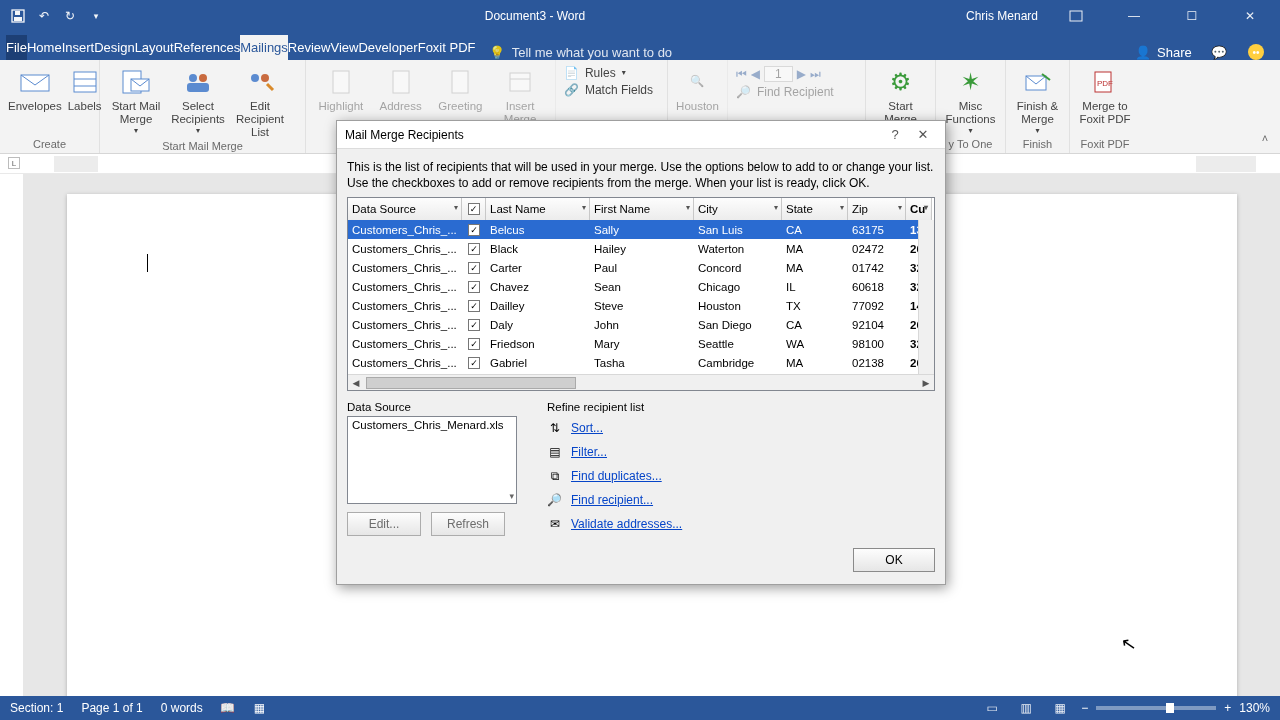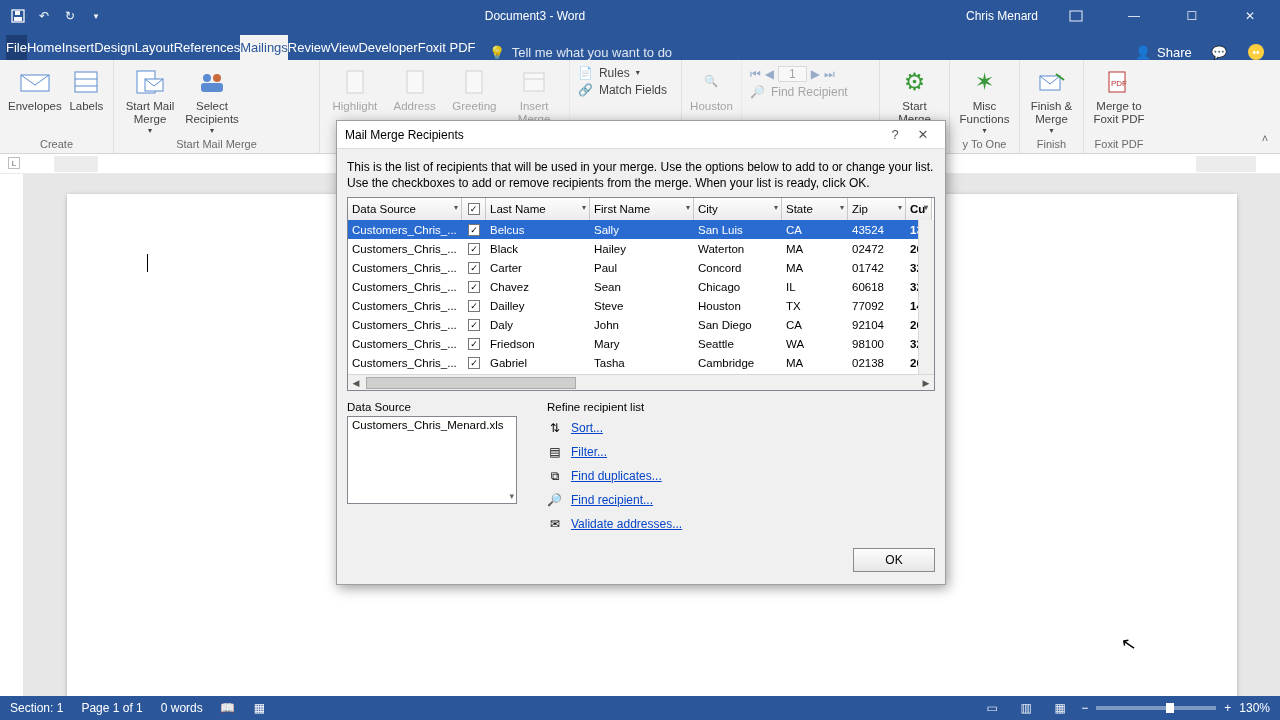--- a/index.html
+++ b/index.html
@@ -158,21 +158,21 @@
       <span>👤</span>
       <span>Share</span>
     </span>
     <span>💬</span>
     <span class="smiley">••</span>
   </div>
 </div>
 
 <div class="ribbon">
 
-  <div class="group" style="width:114px;">
+  <div class="group" style="width:100px;">
     <div class="group-body">
       <div class="big-btn">
         <span class="bicon">
             <svg width="30" height="22">
               <rect x="1" y="4" width="28" height="16" fill="#fff" stroke="#5b8bd0"></rect>
               <path d="M1 4 L15 14 L29 4" stroke="#5b8bd0" fill="none"></path>
             </svg>
           </span>
         <span>Envelopes</span>
       </div>
@@ -208,20 +208,31 @@
         <span class="bicon">
             <svg width="30" height="24">
               <circle cx="10" cy="8" r="4" fill="#5b8bd0"></circle>
               <circle cx="20" cy="8" r="4" fill="#c96b3f"></circle>
               <rect x="4" y="13" width="22" height="9" rx="3" fill="#5b8bd0"></rect>
             </svg>
           </span>
         <span style="white-space:pre-line;">Select
 Recipients</span>
         <span class="chev">▾</span>
+      </div>
+      <div class="big-btn">
+        <span class="bicon">
+            <svg width="30" height="24">
+              <circle cx="10" cy="8" r="4" fill="#5b8bd0"></circle>
+              <circle cx="20" cy="8" r="4" fill="#c96b3f"></circle>
+              <path d="M22 14 L28 20" stroke="#d98a2a" stroke-width="3"></path>
+            </svg>
+          </span>
+        <span style="white-space:pre-line;">Edit
+Recipient List</span>
       </div>
     </div>
     <div class="group-label">Start Mail Merge</div>
   </div>
 
   <div class="group dimmed" style="width:250px;gap:24px;">
     <div class="group-body">
       <div class="big-btn">
         <span class="bicon">
             <svg width="22" height="26">
@@ -404,21 +415,21 @@
         <div class="grid-vscroll"></div>
       <div class="grid-row sel">
             <div class="gc col-ds">Customers_Chris_...</div>
             <div class="gc col-chk">
               <span class="chk">✓</span>
             </div>
             <div class="gc col-last">Belcus</div>
             <div class="gc col-first">Sally</div>
             <div class="gc col-city">San Luis</div>
             <div class="gc col-state">CA</div>
-            <div class="gc col-zip">43524</div>
+            <div class="gc col-zip">63175</div>
             <div class="gc col-cu">13</div>
           </div>
           <div class="grid-row">
             <div class="gc col-ds">Customers_Chris_...</div>
             <div class="gc col-chk">
               <span class="chk">✓</span>
             </div>
             <div class="gc col-last">Black</div>
             <div class="gc col-first">Hailey</div>
             <div class="gc col-city">Waterton</div>
@@ -505,20 +516,24 @@
         <span class="arr" style="margin-left:auto;">▶</span>
       </div>
     </div>
 
     <div class="lower">
       <div class="ds-box">
         <div class="ds-label">Data Source</div>
         <div class="ds-list">
           <span>Customers_Chris_Menard.xls</span>
           <span class="arrv">▾</span>
+        </div>
+        <div class="ds-btns">
+          <button>Edit...</button>
+          <button>Refresh</button>
         </div>
       </div>
       <div class="refine">
         <div class="rl-label">Refine recipient list</div>
         <div class="rlnk">
             <span class="rimg">⇅</span>
             <a>Sort...</a>
           </div>
         <div class="rlnk">
             <span class="rimg">▤</span>

